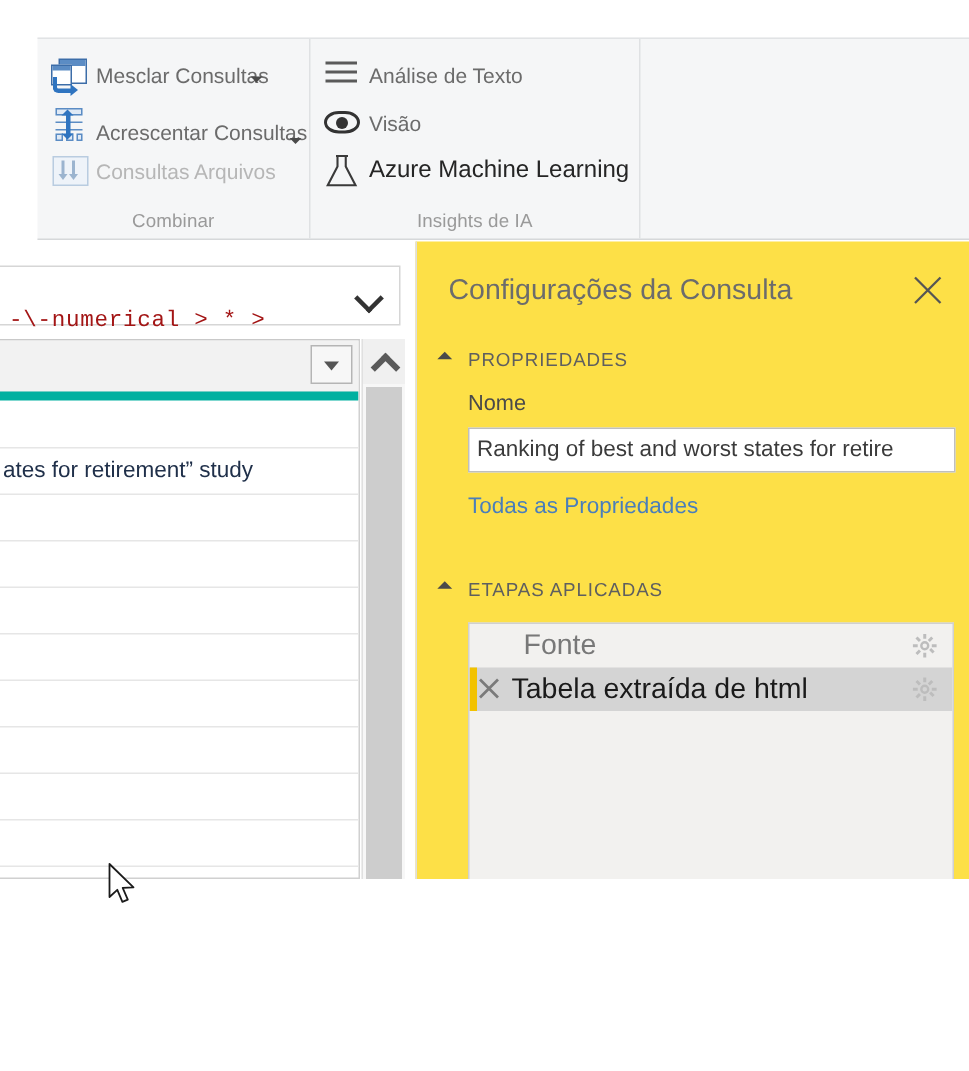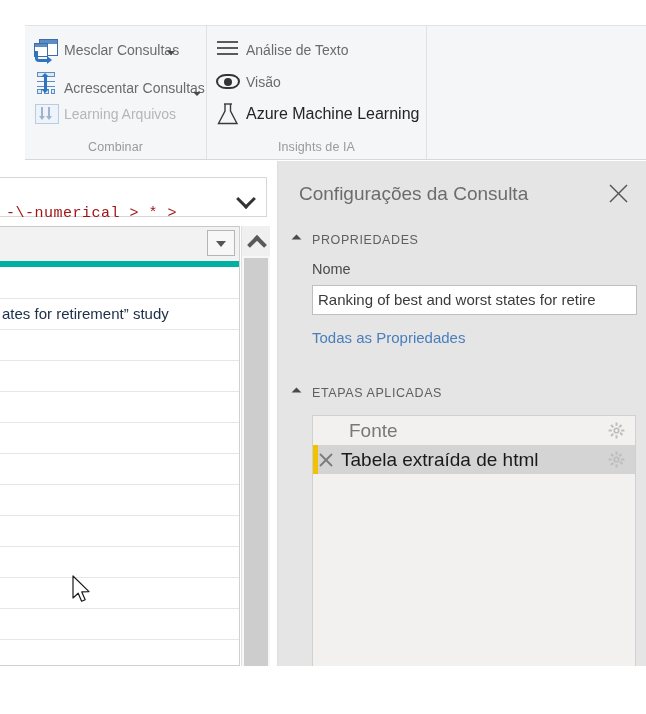--- a/index.html
+++ b/index.html
@@ -2,21 +2,21 @@
 <html><head>
 <meta charset="utf-8">
 <style>
   html, body {
     margin: 0; padding: 0;
     width: 646px; height: 714px;
     background: #ffffff;
     font-family: "Liberation Sans", sans-serif;
     overflow: hidden;
   }
-  #root { position: relative; width: 646px; height: 666px; background:#ffffff; }
+  #root { position: relative; width: 646px; height: 586px; background:#ffffff; }
 
   
   .ribbon {
     position: absolute; left: 25px; top: 25px;
     width: 621px; height: 135px;
     background: #f5f6f7;
     border-top: 1px solid #e1e3e5;
     border-bottom: 1px solid #d6d8da;
     box-sizing: border-box;
   }
@@ -168,21 +168,21 @@
     border-left:4px solid #5a5a5a; border-top:4px solid #5a5a5a;
     transform: rotate(45deg);
   }
   .vscroll-thumb {
     position:absolute; left:2px; right:2px; top:32px; bottom:0; background:#cdcdcd; cursor:pointer;
   }
 
   
   .qs-panel {
     position:absolute; left:277px; top:161px; right:0; bottom:0;
-    background:#e5e5e5; border-left:1px solid #dedede;
+    background:#fde047; border-left:1px solid #dedede;
   }
   .qs-title {
     position:absolute; left:21px; top:22px;
     font-size:19px; color:#6c6c6c;
   }
   .qs-close {
     position:absolute; right:14px; top:20px; width:26px;height:26px; cursor:pointer;
   }
   .qs-close svg { position:absolute; left:3px; top:3px; }
 
@@ -258,21 +258,21 @@
         <span class="lb">Acrescentar Consultas</span>
         <span class="caret"></span>
       </div>
 
       <div class="rb-item disabled" style="top:74px;">
         <span class="ic ic-comb">
           <span class="box"></span>
             <span class="d d1"></span>
             <span class="d d2"></span>
         </span>
-        <span class="lb">Learning Arquivos</span>
+        <span class="lb">Consultas Arquivos</span>
       </div>
 
       <div class="grp-title">Combinar</div>
     </div>
 
     <div class="ribbon-grp grp-insights">
       <div class="rb-item" style="top:10px;">
         <span class="ic ic-text">
           <span class="ln l1"></span>
             <span class="ln l2"></span>

